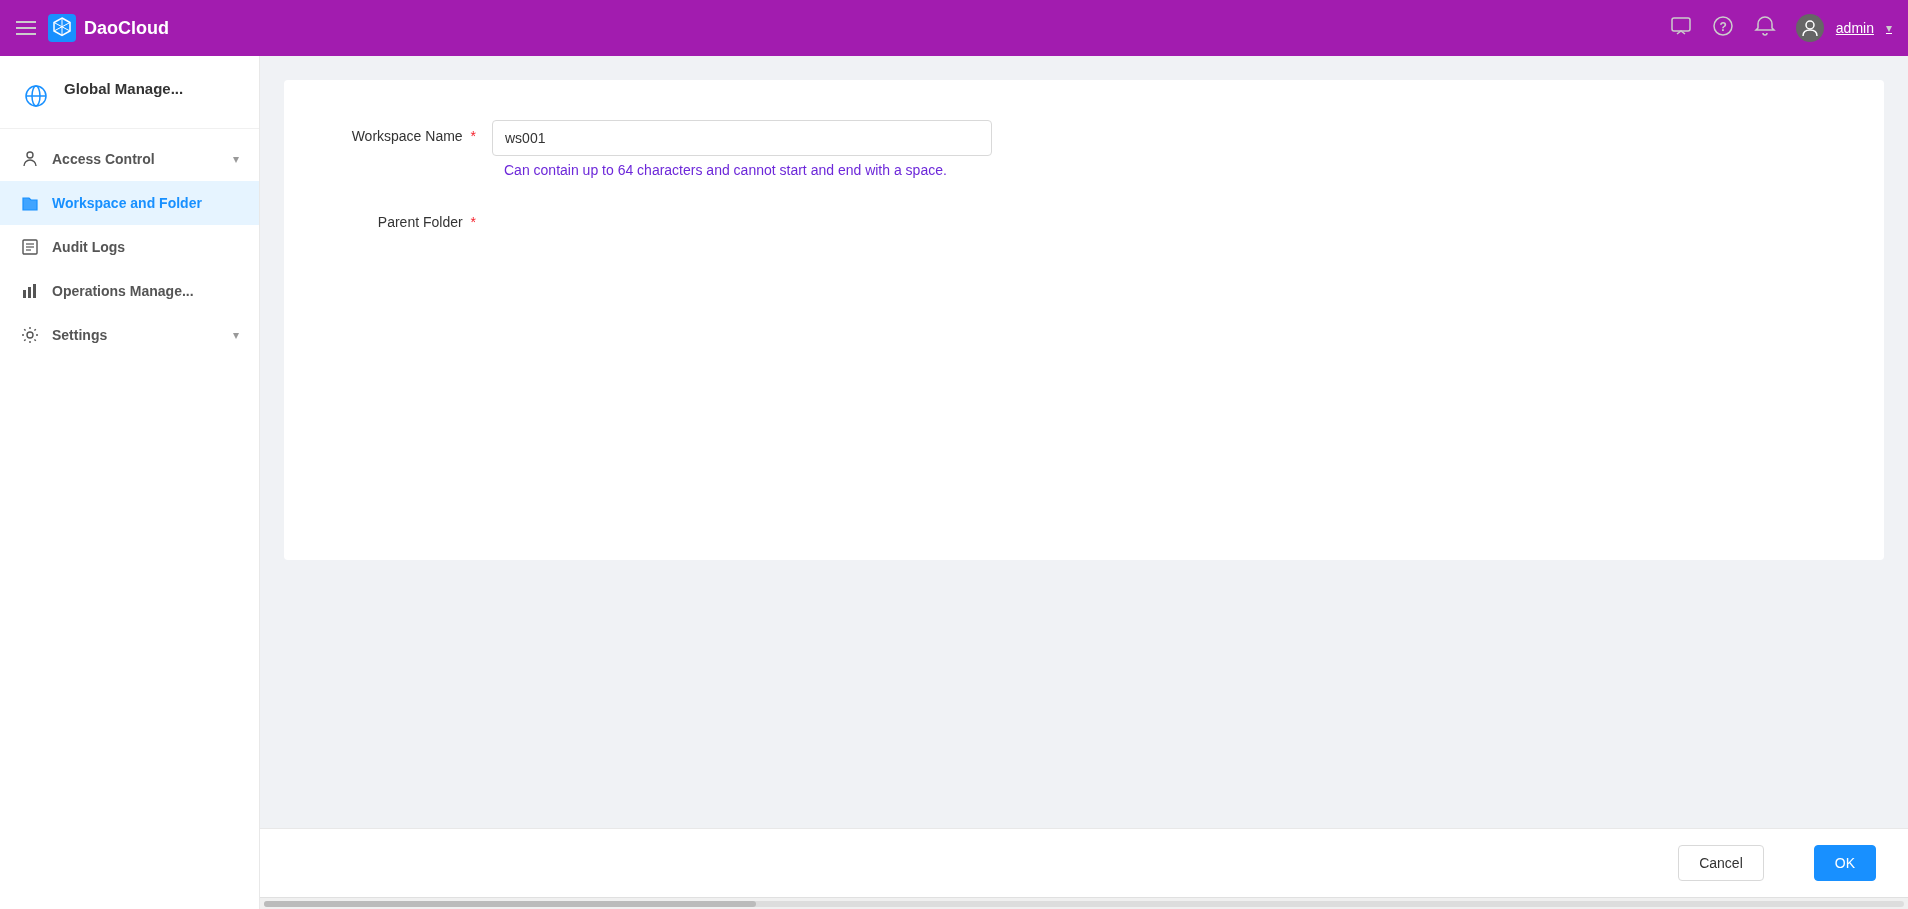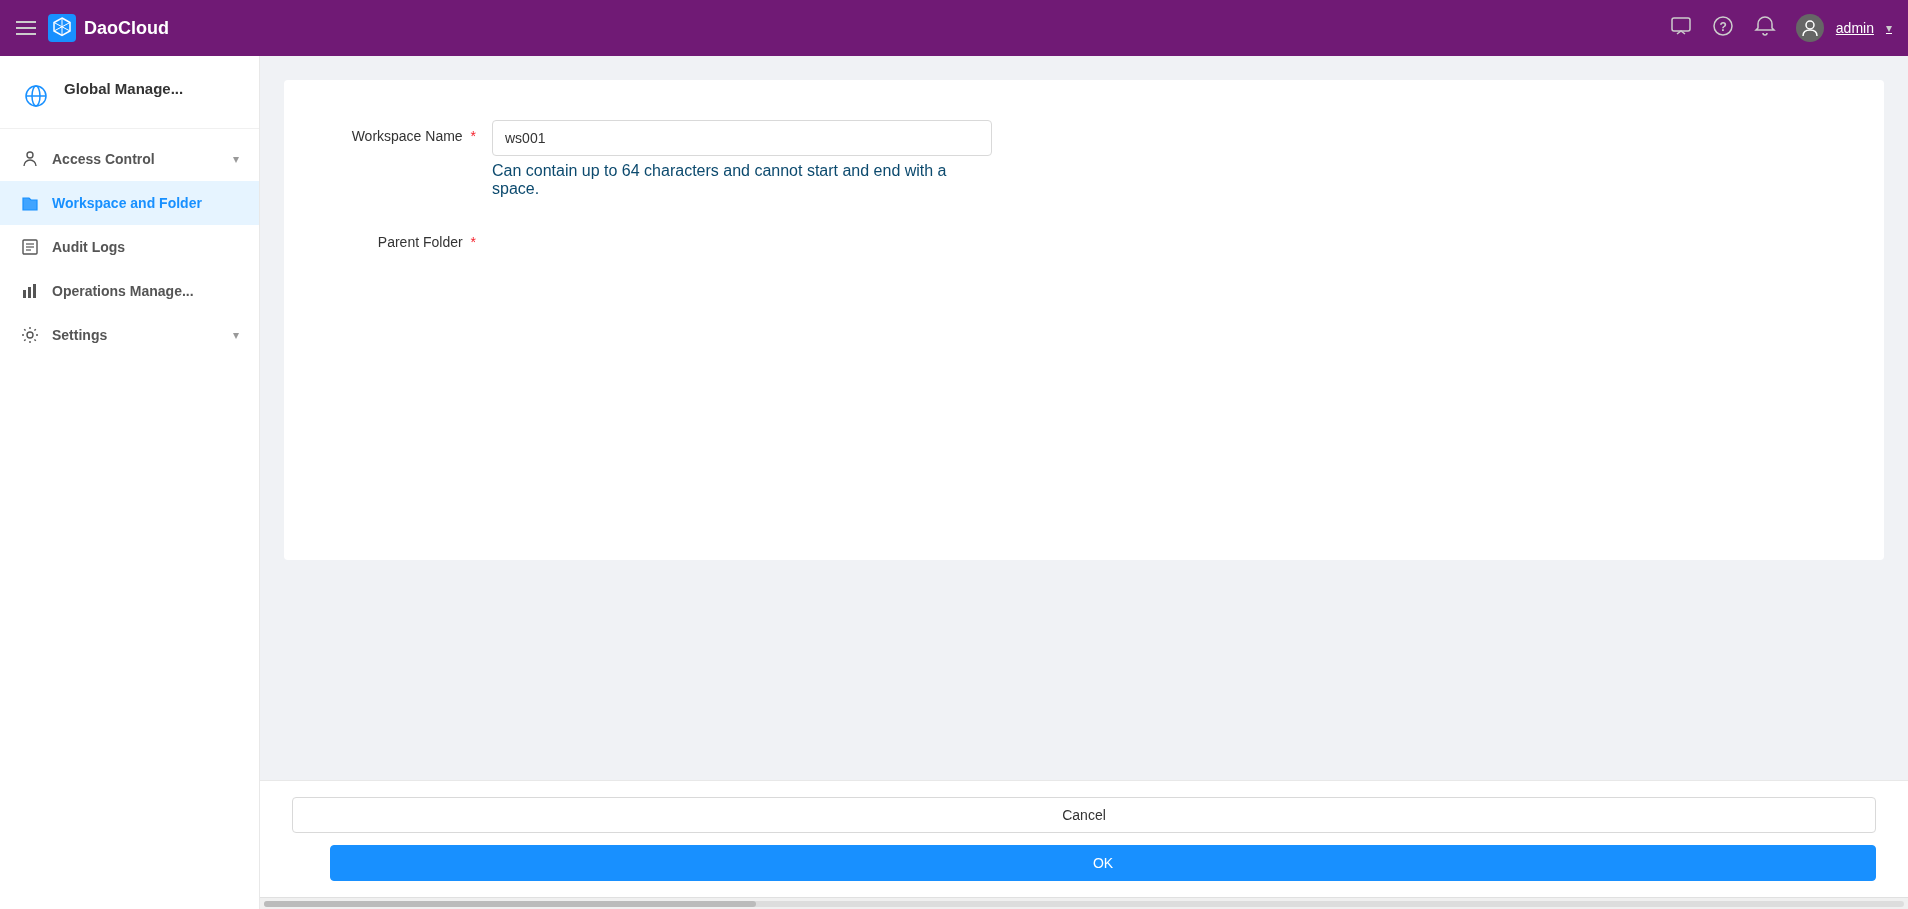--- a/index.html
+++ b/index.html
@@ -1,20 +1,20 @@
 <!DOCTYPE html>
 <html><head>
   <meta charset="utf-8">
   <style>
     * { box-sizing: border-box; margin: 0; padding: 0; }
     body { font-family: -apple-system, BlinkMacSystemFont, 'Segoe UI', sans-serif; background: #f0f2f5; height: 909px; overflow: hidden; display: flex; flex-direction: column; }
 
     
     .navbar {
-      background: #701a75;
+      background: #a21caf;
       height: 56px;
       display: flex;
       align-items: center;
       padding: 0 16px;
       flex-shrink: 0;
       z-index: 100;
     }
     .navbar-left {
       display: flex;
       align-items: center;
@@ -214,22 +214,23 @@
       height: 36px;
       border: 1px solid #d9d9d9;
       border-radius: 4px;
       padding: 0 12px;
       font-size: 14px;
       color: #333;
       outline: none;
     }
     .field-hint {
       margin-top: 6px;
-      font-size: 16px;
-      color: #0c4a6e;
+      font-size: 14px;
+      color: #6d28d9;
+      margin-left: 12px;
     }
     .select-input {
       width: 100%;
       height: 36px;
       border: 1px solid #d9d9d9;
       border-radius: 4px;
       padding: 0 32px 0 12px;
       font-size: 14px;
       color: #333;
       background: #fff;
@@ -253,21 +254,20 @@
 
     
     .footer-bar {
       background: #fff;
       border-top: 1px solid #e8e8e8;
       padding: 16px 32px;
       display: flex;
       justify-content: flex-end;
       gap: 12px;
       flex-shrink: 0;
-      flex-direction: column;
     }
     .btn {
       padding: 0 20px;
       height: 36px;
       border-radius: 4px;
       font-size: 14px;
       cursor: pointer;
       border: 1px solid;
     }
     .btn-default {

